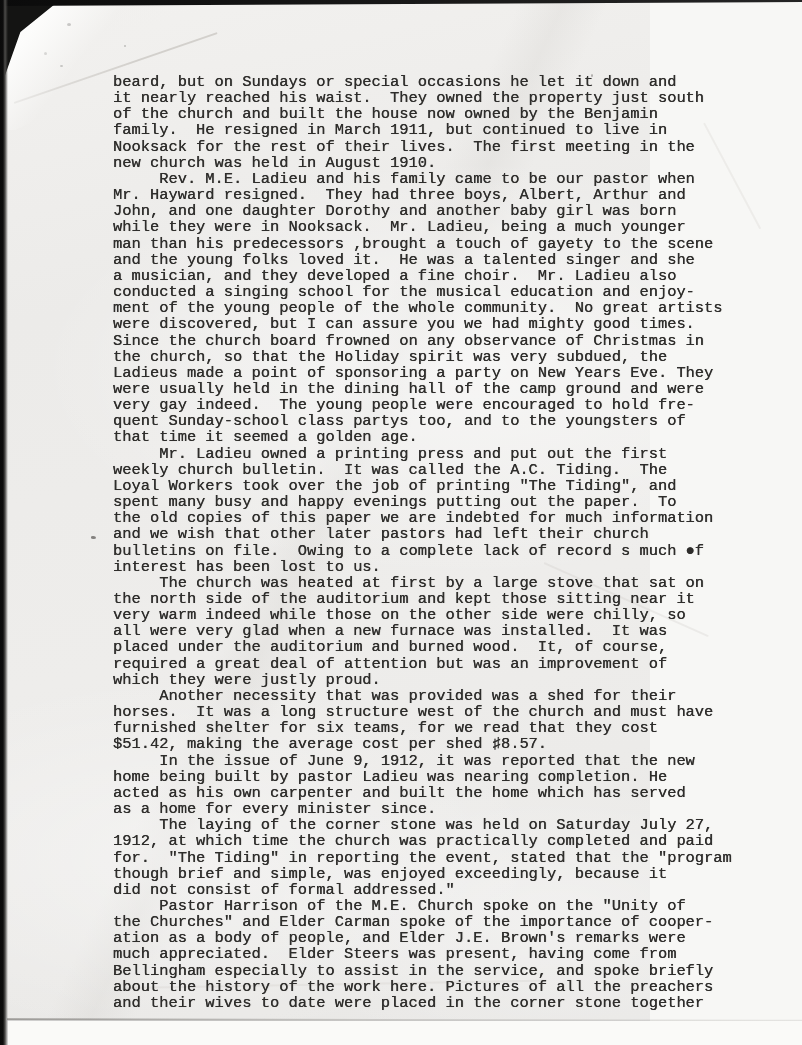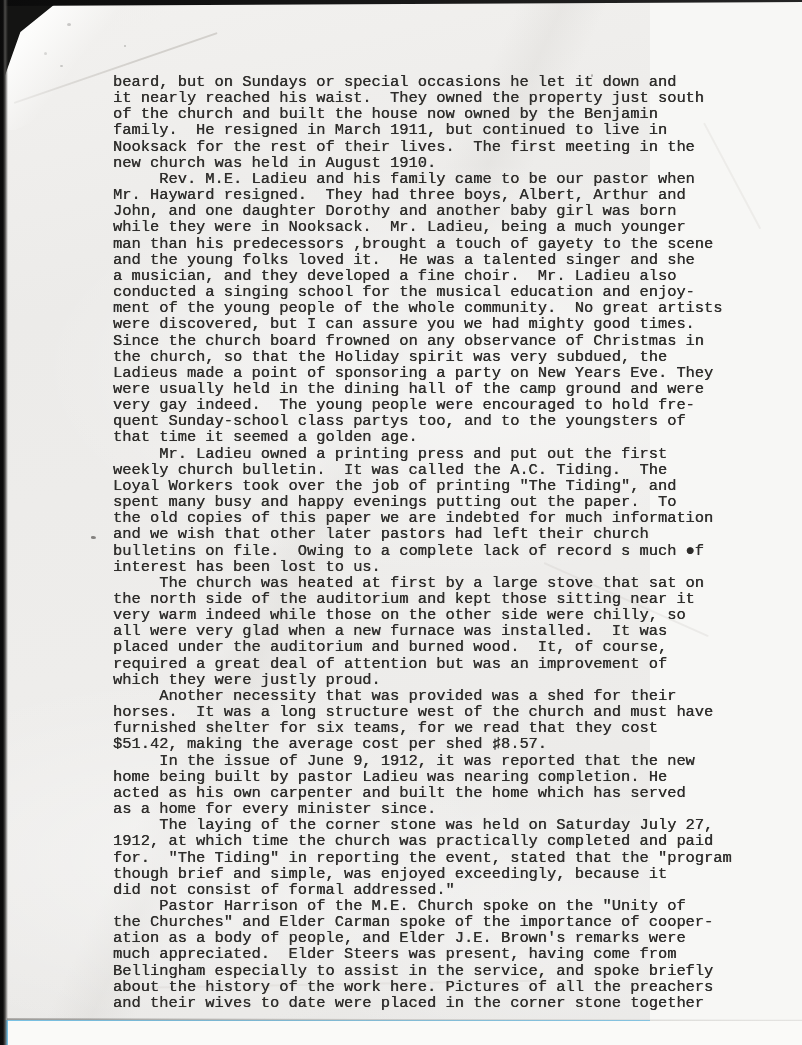--- a/index.html
+++ b/index.html
@@ -8,21 +8,21 @@
     width: 802px;
     height: 1045px;
     overflow: hidden;
     background: #f7f7f5;
     font-family: "Liberation Sans", sans-serif;
   }
   .scan {
     position: relative;
     width: 650px;
     height: 1045px;
-    background: #7dd3fc;
+    background: #e5e5e5;
   }
   
   .paper {
     position: absolute;
     left: 4px;
     top: 2px;
     right: 0;
     height: 1018px;
     background:
       radial-gradient(ellipse 620px 300px at 72% 36%, rgba(255,255,255,0.55), rgba(255,255,255,0) 70%),

